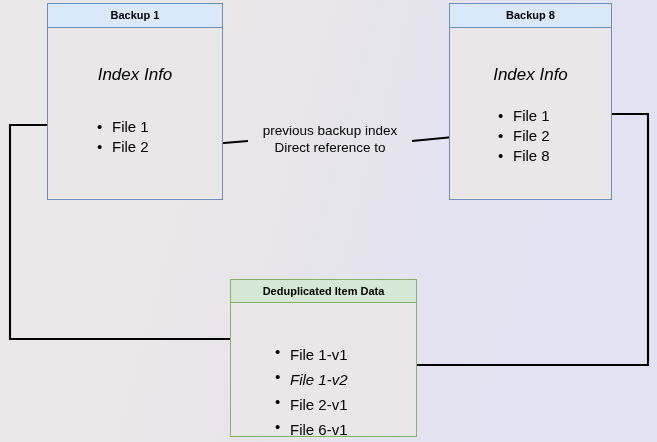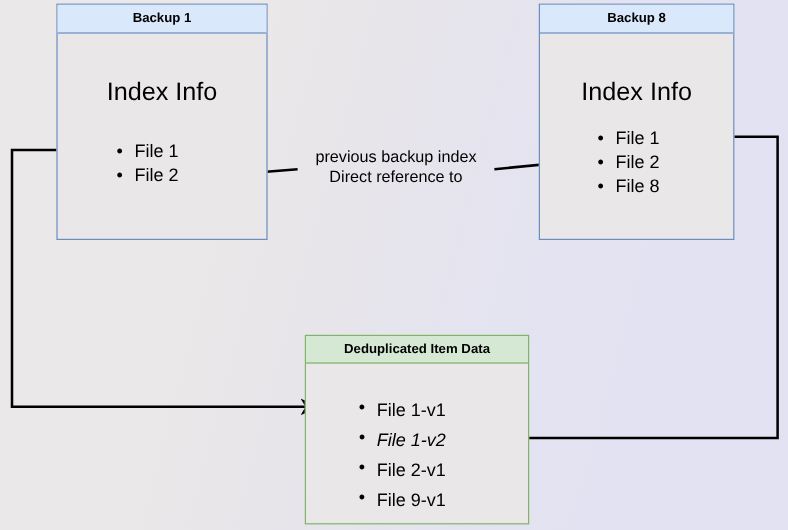--- a/index.html
+++ b/index.html
@@ -67,35 +67,35 @@
     border-bottom: 1.6px solid #6c8ebf;
     height: 24px;
   }
   .box-blue .box-body {
     background: transparent;
   }
 
   
   .box-green {
     border: 1.8px solid #82b366;
-    margin-left: 24px;
   }
   .box-green .box-header {
     background: #d5e8d4;
     border-bottom: 1.8px solid #82b366;
     height: 23px;
   }
 
   .index-label {
     position: absolute;
     width: 100%;
     text-align: center;
-    font-size: 21px;
+    font-size: 17px;
     color: #000000;
     white-space: nowrap;
+    font-style: italic;
   }
 
   ul.file-list {
     position: absolute;
     margin: 0;
     padding: 0;
     list-style: none;
     font-size: 15px;
     color: #000;
   }
@@ -169,25 +169,25 @@
         <li>File 1</li>
         <li>File 2</li>
         <li>File 8</li>
       </ul>
     </div>
   </div>
 
   <div class="dgm-box box-green" style="left:230px; top:279px; width:187px; height:158px;">
     <div class="box-header">Deduplicated Item Data</div>
     <div class="box-body" style="height:131px;">
-      <ul class="file-list" style="left:44px; top:27px; line-height:25px;">
+      <ul class="file-list" style="left:44px; top:39px; line-height:25px;">
         <li style="line-height:25px;">File 1-v1</li>
         <li style="line-height:25px;font-style:italic;">File 1-v2</li>
         <li style="line-height:25px;">File 2-v1</li>
-        <li style="line-height:25px;">File 9-v1</li>
+        <li style="line-height:25px;">File 6-v1</li>
       </ul>
     </div>
   </div>
 
   <div id="center-caption">
     <span class="cap-line">previous backup index</span>
     <span class="cap-line">Direct reference to</span>
   </div>
 
 </div>

